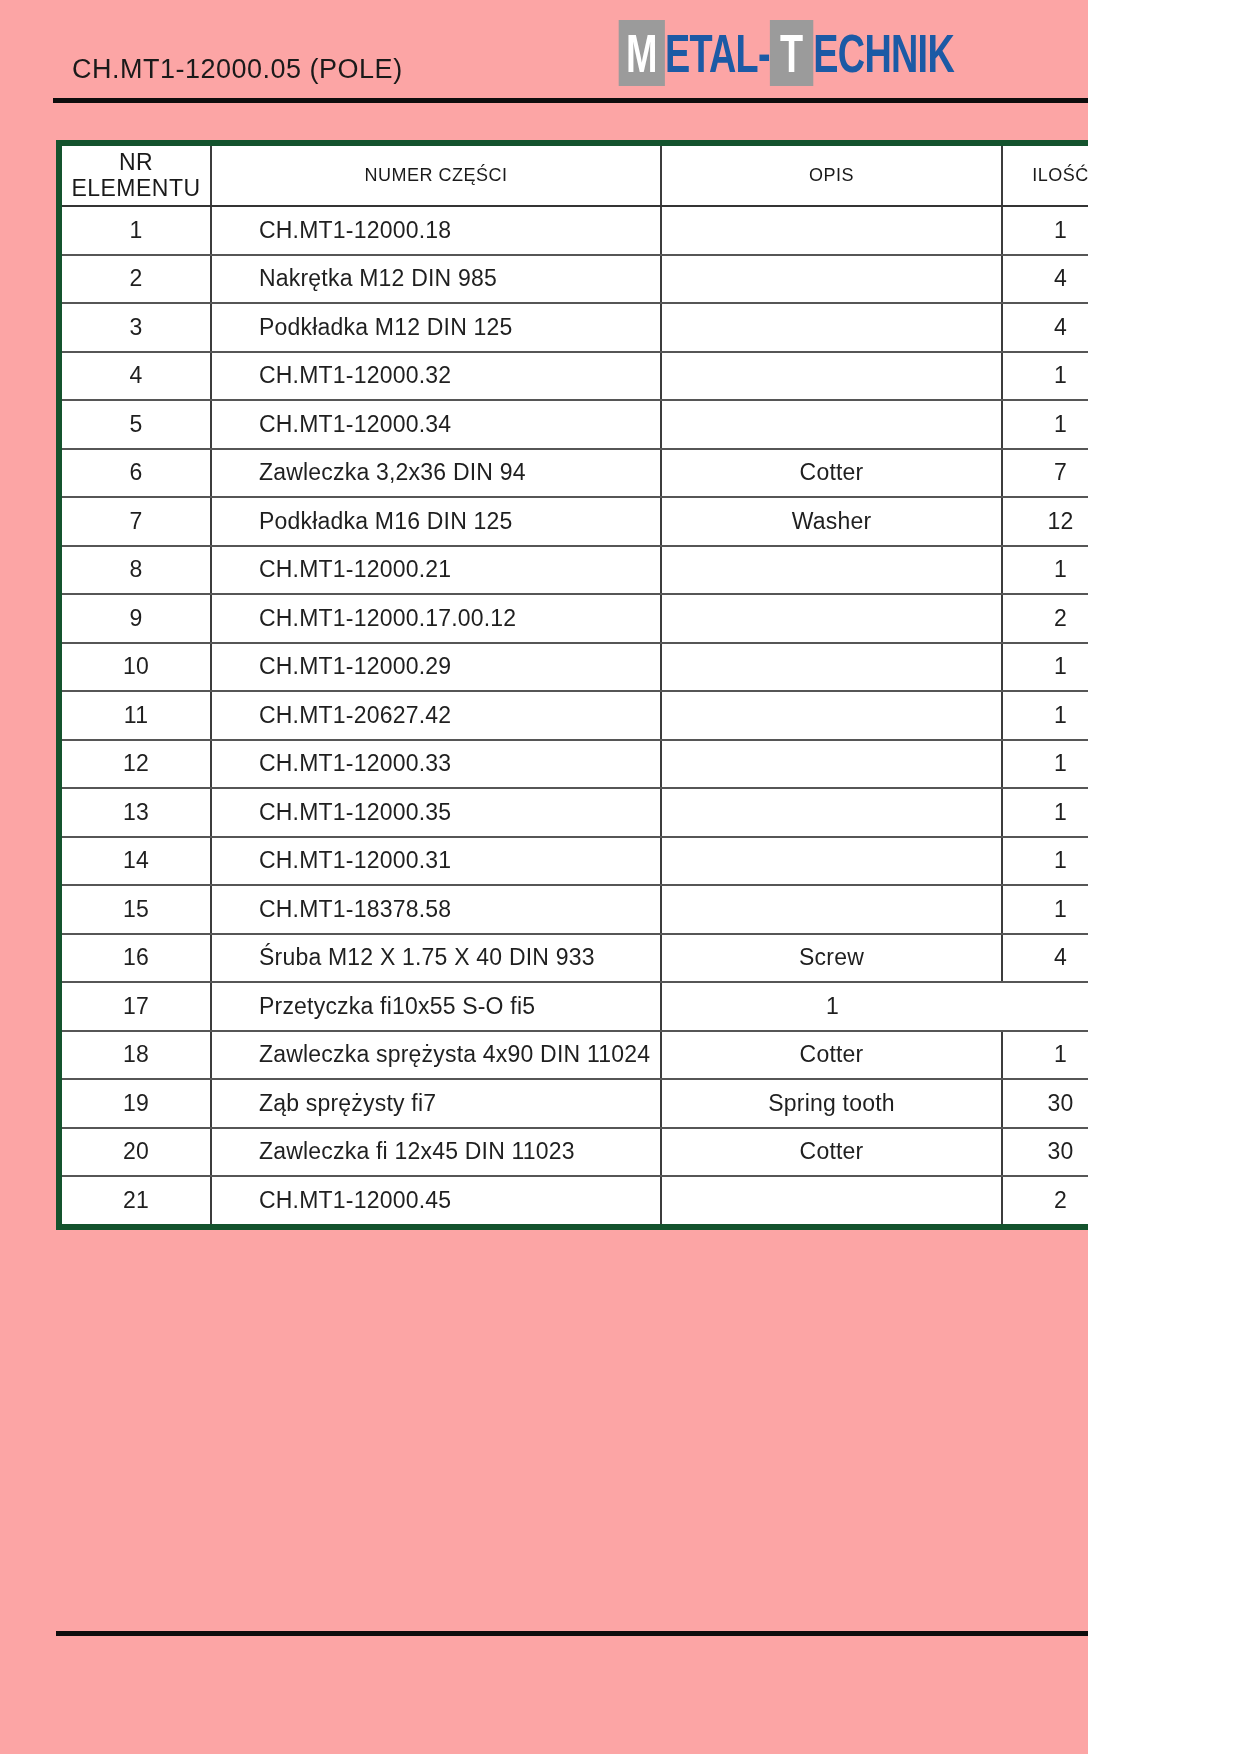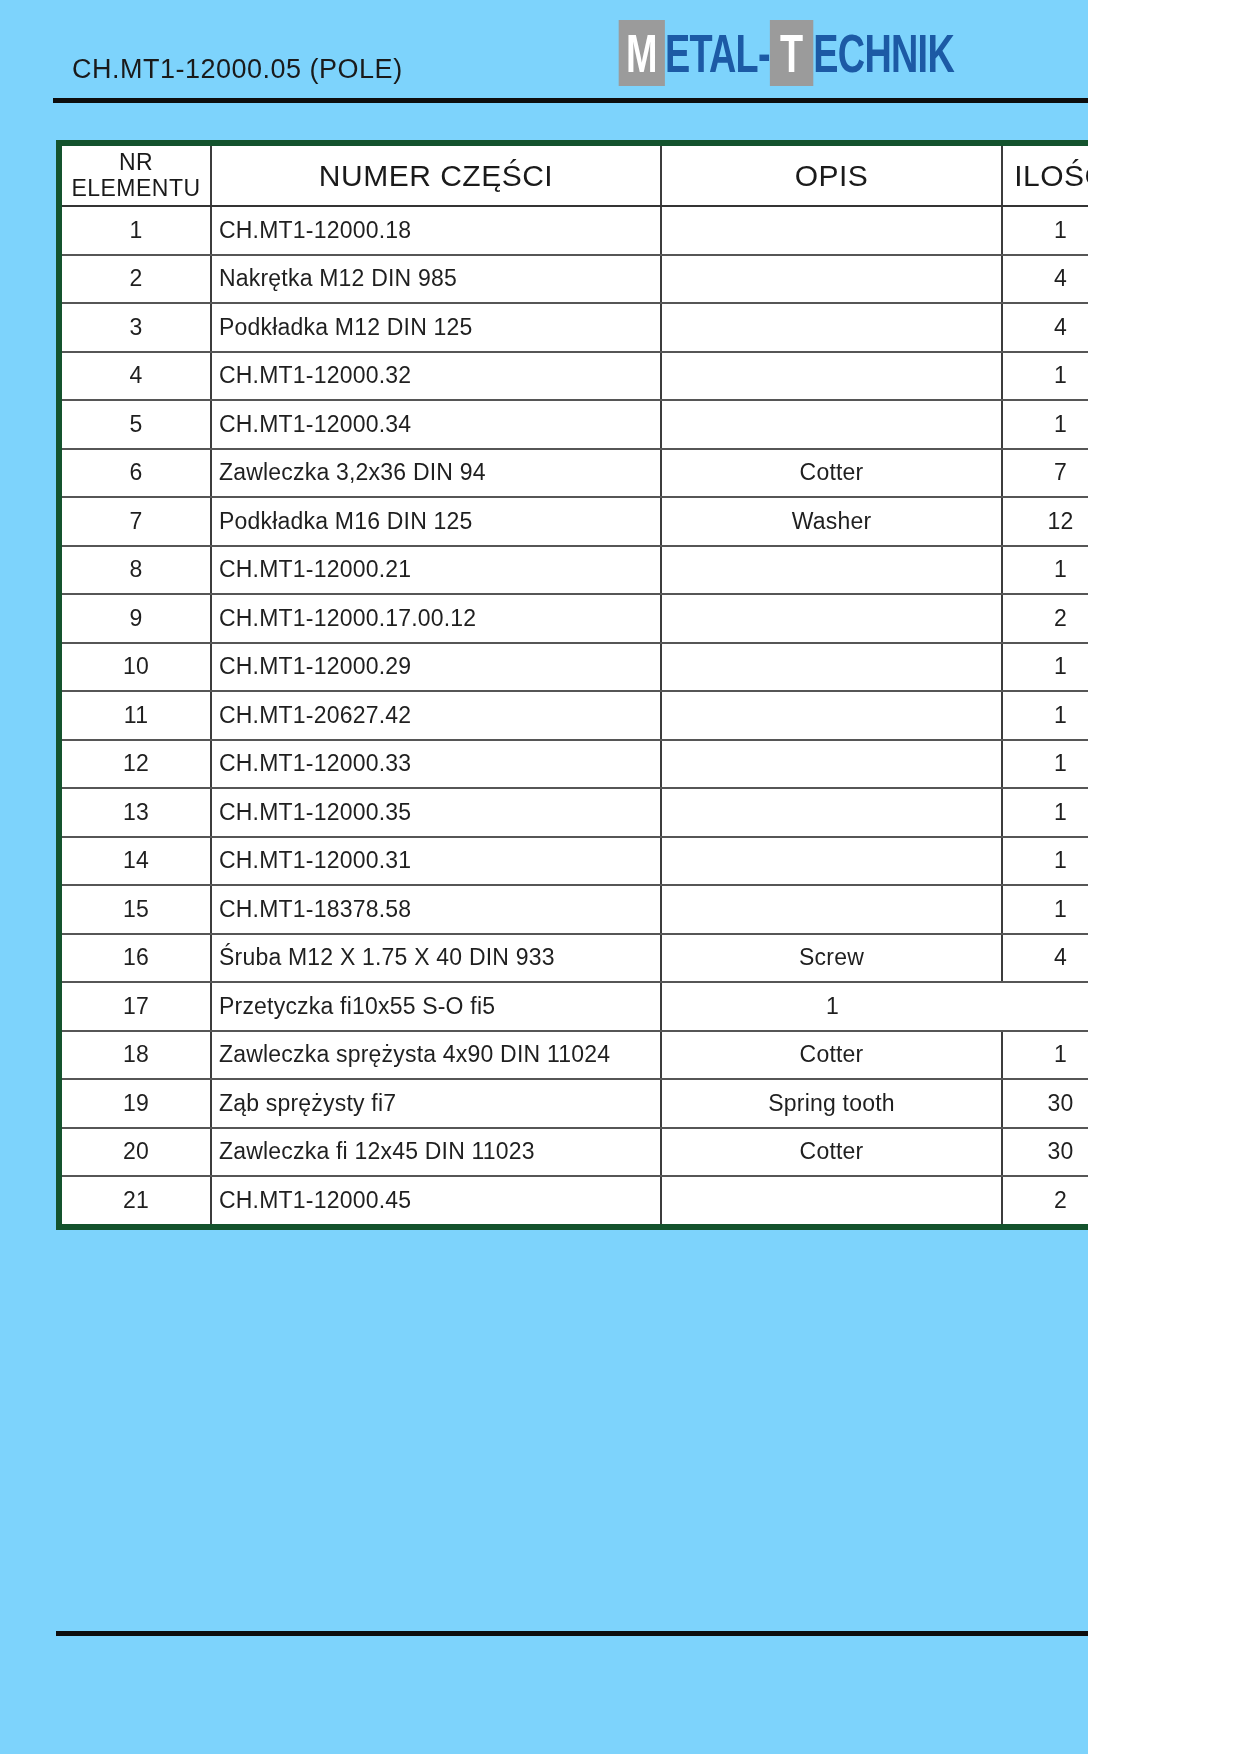--- a/index.html
+++ b/index.html
@@ -4,21 +4,21 @@
 <style>
   html, body {
     margin: 0;
     padding: 0;
     background: #ffffff;
   }
   .page {
     position: relative;
     width: 1088px;
     height: 1754px;
-    background: #7dd3fc;
+    background: #fca5a5;
     font-family: "Liberation Sans", sans-serif;
     color: #1a1a1a;
     overflow: hidden;
   }
 
   
   .doc-title {
     position: absolute;
     left: 72px;
     top: 54px;
@@ -104,40 +104,41 @@
     align-items: center;
     justify-content: center;
     border-right: 2px solid #3c3c3c;
     box-sizing: border-box;
     overflow: hidden;
     text-align: center;
   }
   .bom-cell:last-child, .bom-hcell:last-child { border-right: none; }
 
   .bom-hcell {
-    font-size: 30px;
+    font-size: 18px;
     font-weight: 400;
     color: #1a1a1a;
     flex-direction: column;
     line-height: 1.1;
     letter-spacing: 0.5px;
   }
   .bom-hcell.h-nr { font-size: 23px; }
 
   .bom-cell {
     font-size: 23px;
     font-weight: 400;
     color: #1f1f1f;
     letter-spacing: 0.2px;
   }
   .bom-cell.cell-part {
     justify-content: flex-start;
     text-align: right;
     padding-left: 7px;
     padding-right: 8px;
+    margin-left: 40px;
   }
 </style>
 </head>
 <body>
 
 <div class="page">
 
   <div class="doc-title">CH.MT1-12000.05 (POLE)</div>
 
   <div class="logo">

